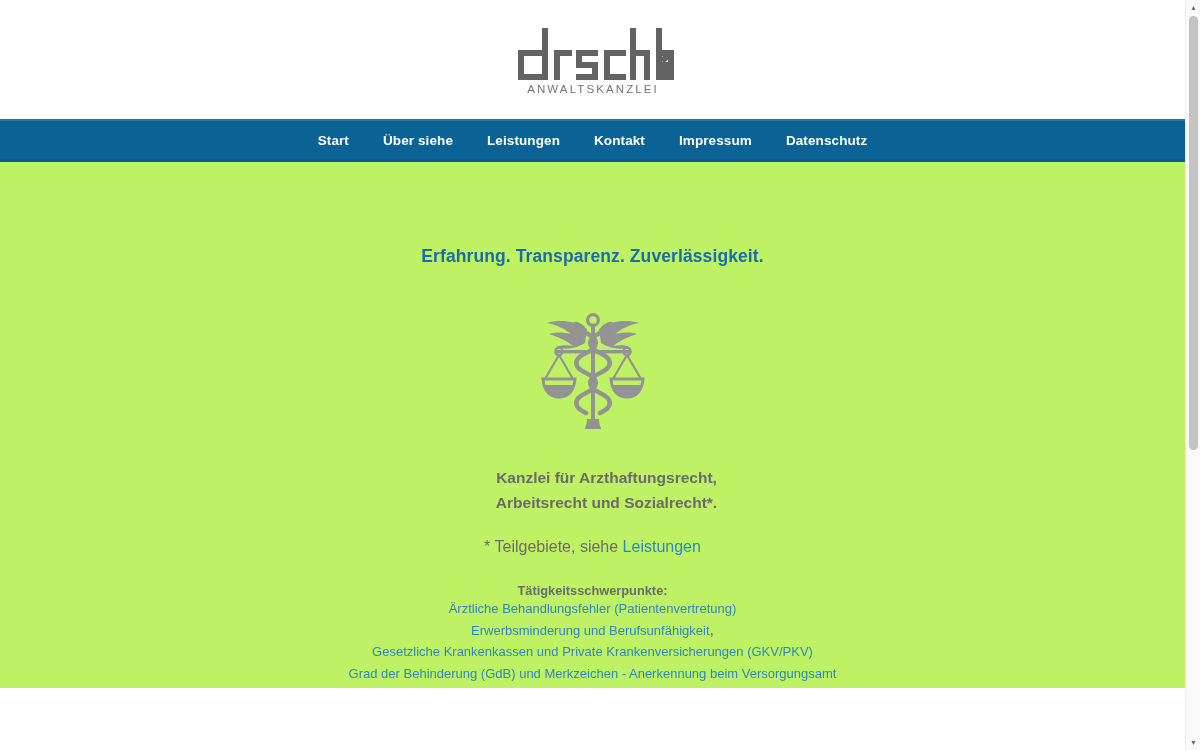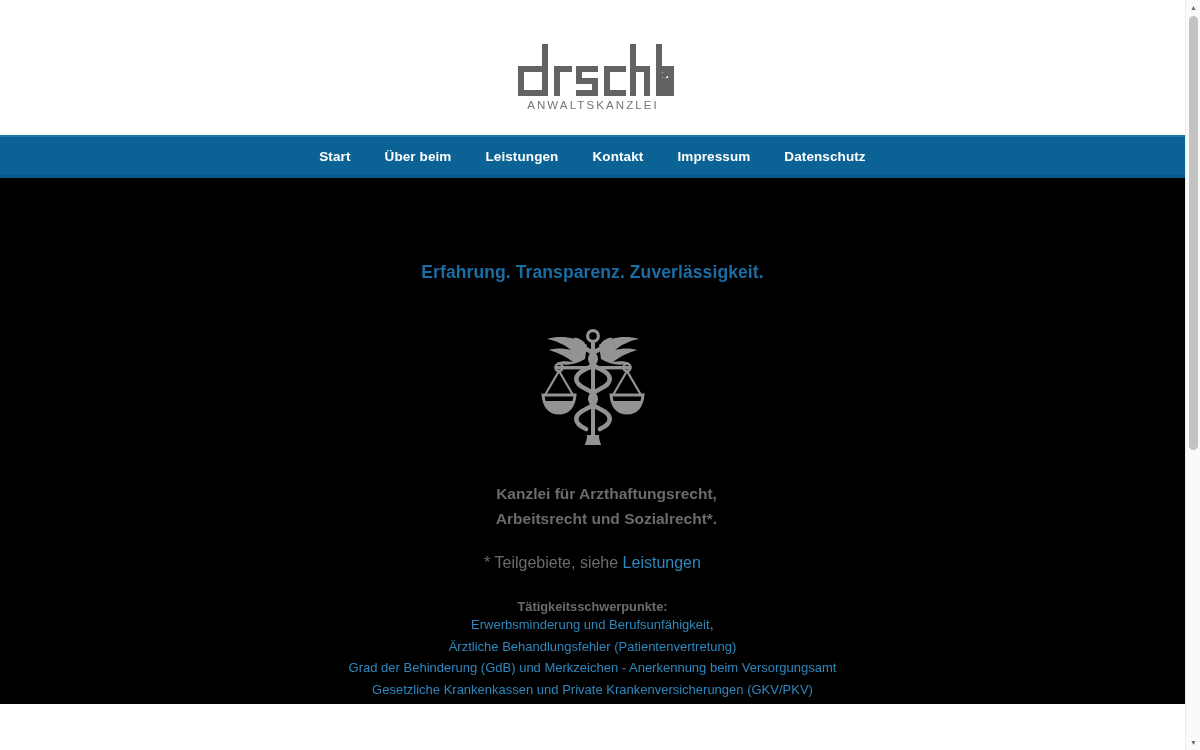--- a/index.html
+++ b/index.html
@@ -14,25 +14,25 @@
     font-family: "Liberation Sans", sans-serif;
   }
   .page {
     position: relative;
     width: 1200px;
     height: 750px;
     background: #ffffff;
   }
   .viewport {
     position: absolute;
-    top: 16px; left: 0;
+    top: 0; left: 0;
     width: 1185px;
     height: 688px;
     overflow: hidden;
-    background: #000000;
+    background: #bef264;
   }
 
   
   .site-header {
     width: 100%;
     height: 121px;
     background: #ffffff;
     border-bottom: 2px solid #1f77ac;
     display: flex;
     align-items: center;
@@ -222,21 +222,21 @@
             <rect x="150" y="50" width="12" height="6"></rect>
           </g>
           <text x="81" y="69" text-anchor="middle" fill="#757575" font-family="'Liberation Sans', sans-serif" font-size="11.5" letter-spacing="2.1">ANWALTSKANZLEI</text>
         </svg>
       </div>
     </header>
 
     <nav class="navbar">
       <ul class="nav-list">
         <li class="nav-item">Start</li>
-        <li class="nav-item">Über beim</li>
+        <li class="nav-item">Über siehe</li>
         <li class="nav-item">Leistungen</li>
         <li class="nav-item">Kontakt</li>
         <li class="nav-item">Impressum</li>
         <li class="nav-item">Datenschutz</li>
       </ul>
     </nav>
 
     <main class="content">
 
       <h2 class="tagline">Erfahrung. Transparenz. Zuverlässigkeit.</h2>
@@ -281,30 +281,30 @@
       </p>
 
       <p class="footnote">
         <span>* Teilgebiete, siehe </span><a class="link">Leistungen</a>
       </p>
 
       <p class="focus-heading">Tätigkeitsschwerpunkte:</p>
 
       <ul class="focus-list">
         <li>
+          <span class="focus-item">Ärztliche Behandlungsfehler (Patientenvertretung)</span><span class="comma"></span>
+        </li>
+        <li>
           <span class="focus-item">Erwerbsminderung und Berufsunfähigkeit</span><span class="comma">,</span>
         </li>
         <li>
-          <span class="focus-item">Ärztliche Behandlungsfehler (Patientenvertretung)</span><span class="comma"></span>
+          <span class="focus-item">Gesetzliche Krankenkassen und Private Krankenversicherungen (GKV/PKV)</span><span class="comma"></span>
         </li>
         <li>
           <span class="focus-item">Grad der Behinderung (GdB) und Merkzeichen - Anerkennung beim Versorgungsamt</span><span class="comma"></span>
-        </li>
-        <li>
-          <span class="focus-item">Gesetzliche Krankenkassen und Private Krankenversicherungen (GKV/PKV)</span><span class="comma"></span>
         </li>
       </ul>
 
     </main>
   </div>
 
   <div class="scrollbar">
     <div class="sb-arrow up">▲</div>
     <div class="sb-track"></div>
     <div class="sb-thumb"></div>

